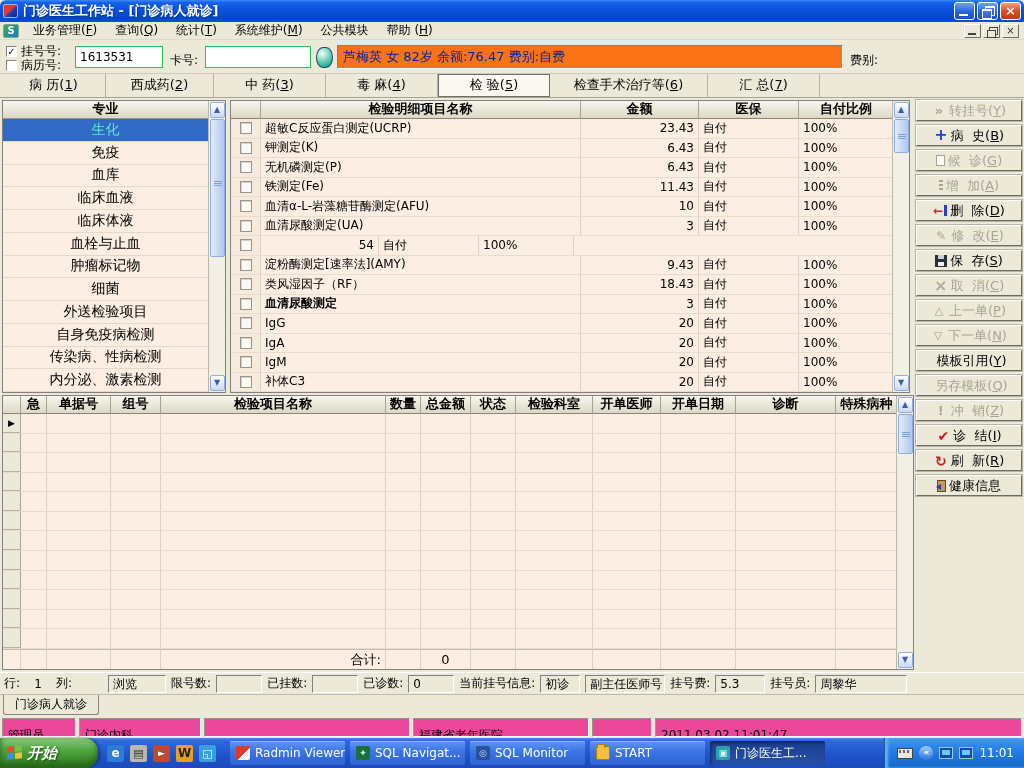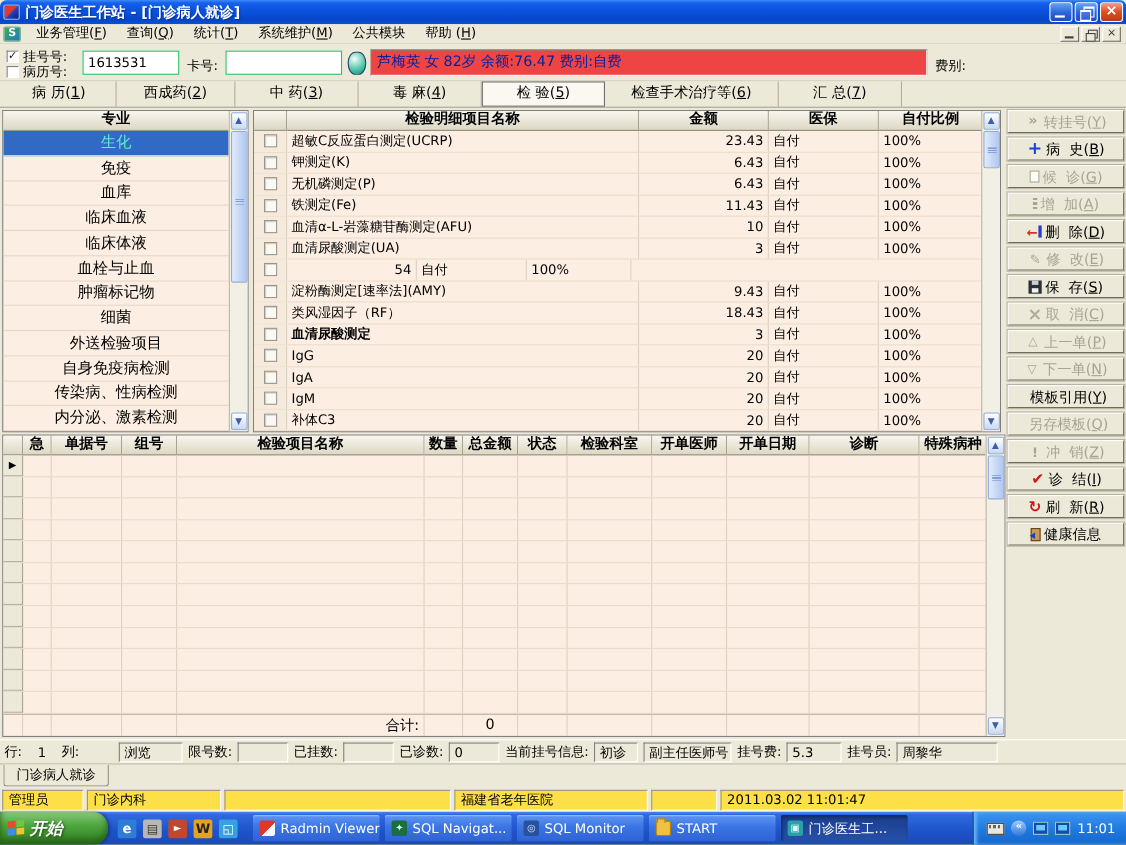--- a/index.html
+++ b/index.html
@@ -36,21 +36,21 @@
 .patientbar{position:absolute;left:0;top:40px;width:1024px;height:34px;background:#ECE9D8;border-bottom:1px solid #CFCBBC}
 .chkrow{position:absolute;left:6px;font-size:12px;display:flex;align-items:center;white-space:nowrap}
 .chkrow.r1{top:3px}.chkrow.r2{top:17px}
 .xp-check{display:inline-block;width:11px;height:11px;margin-right:4px;background:#fff;border:1px solid;border-color:#808080 #fff #fff #808080;font-size:10px;line-height:9px;text-align:center;color:#111;font-weight:bold}
 .xp-check.checked::before{content:"✓"}
 .xp-input{position:absolute;height:22px;top:6px;border:1px solid #22c55e;background:#fff;font-size:12px;padding:1px 4px}
 .reg-input{left:75px;width:88px}
 .card-label{position:absolute;left:170px;top:12px;font-size:12px}
 .card-input{left:205px;width:106px}
 .mouse-icon{position:absolute;left:316px;top:7px;width:17px;height:21px;border:1px solid #246;border-radius:45%/55%;background:radial-gradient(circle at 35% 30%,#F0FFF8,#35B99A 70%,#1E8070)}
-.info-field{position:absolute;left:337px;top:5px;width:506px;height:24px;background:#ef4444;border:1px solid;border-color:#808080 #fff #fff #808080;color:#00249C;font-size:13px;line-height:21px;padding-left:5px;white-space:nowrap;overflow:hidden}
+.info-field{position:absolute;left:337px;top:5px;width:506px;height:24px;background:#f97316;border:1px solid;border-color:#808080 #fff #fff #808080;color:#00249C;font-size:13px;line-height:21px;padding-left:5px;white-space:nowrap;overflow:hidden}
 .feetype-label{position:absolute;left:850px;top:12px;font-size:12px}
 
 
 .tabstrip{position:absolute;left:0;top:74px;width:1024px;height:24px;background:#ECE9D8;border-bottom:1px solid #A9A490;display:flex;padding-left:2px}
 .tab{font-size:13px;text-align:center;line-height:22px;border-right:1px solid #B5B09E;color:#000;white-space:nowrap}
 .tab.active{background:#FAF8F1;border:1px solid #6E6E6E;line-height:20px}
 
 
 .vscroll{width:17px;background:#F2EFE4;border-left:1px solid #BDB7A6;display:flex;flex-direction:column;align-items:center;flex:none}
 .sbtn{width:15px;height:16px;margin:1px 0;background:linear-gradient(180deg,#FEFEFF,#CBD9F3);border:1px solid #93AEDA;border-radius:2px;color:#3B5FA8;font-size:8px;line-height:13px;text-align:center;flex:none}
@@ -117,21 +117,21 @@
 .sb1{position:absolute;left:0;top:672px;width:1024px;height:22px;background:#ECE9D8;border-top:1px solid #fff;display:flex;align-items:center;gap:5px;padding:0 4px;font-size:12px;white-space:nowrap}
 .sb1-lbl{flex:none}
 .sb1-box{flex:none;height:18px;border:1px solid;border-color:#808080 #FFF #FFF #808080;background:#ECE9D8;line-height:16px;padding:0 4px;overflow:hidden}
 .w26{width:26px}.w36{width:40px}.w44{width:46px}.w48{width:50px}.w56{width:58px}.w76{width:80px}.w90{width:92px}
 .sb1-val{flex:none;width:26px;text-align:center}
 
 .doctab-row{position:absolute;left:0;top:694px;width:1024px;height:22px;background:#ECE9D8;border-top:1px solid #C0BBAA}
 .doctab{position:absolute;left:3px;top:0;width:96px;height:20px;background:#ECE9D8;border:1px solid #8A8578;border-top:none;border-radius:0 0 3px 3px;font-size:12px;text-align:center;line-height:18px}
 
 .sb2{position:absolute;left:0;top:716px;width:1024px;height:22px;background:#ECE9D8;display:flex;gap:3px;align-items:center;padding:0 2px;font-size:12px}
-.sb2-panel{height:19px;border:1px solid;border-color:#9A948A #FFF #FFF #9A948A;background:#fde047;line-height:17px;padding:0 5px;overflow:hidden;white-space:nowrap;flex:none}
+.sb2-panel{height:19px;border:1px solid;border-color:#9A948A #FFF #FFF #9A948A;background:#ec4899;line-height:17px;padding:8px 5px;overflow:hidden;white-space:nowrap;flex:none}
 .pw74{width:74px}.pw122{width:122px}.pw206{width:206px}.pw176{width:176px}.pw60{width:60px}
 .sb2-panel.grow2{flex:1}
 
 
 .taskbar{position:absolute;left:0;top:738px;width:1024px;height:30px;display:flex;align-items:center;
  background:linear-gradient(180deg,#4A8AF0 0%,#2F6AE0 8%,#1E52C8 60%,#1C4AB8 100%)}
 .start-btn{flex:none;width:98px;height:30px;border-radius:0 14px 14px 0;display:flex;align-items:center;gap:5px;padding-left:7px;
  background:linear-gradient(180deg,#8CC97E 0%,#4EA73F 40%,#338024 92%);box-shadow:inset 0 -4px 7px #266018,2px 0 3px rgba(0,0,0,.35);
  color:#fff;font-style:italic;font-weight:bold;font-size:15px;text-shadow:1px 1px 2px #1A4A10}
 .win-logo{width:15px;height:14px;display:grid;grid-template-columns:7px 7px;grid-template-rows:6px 6px;gap:1px;transform:skewY(-6deg)}

